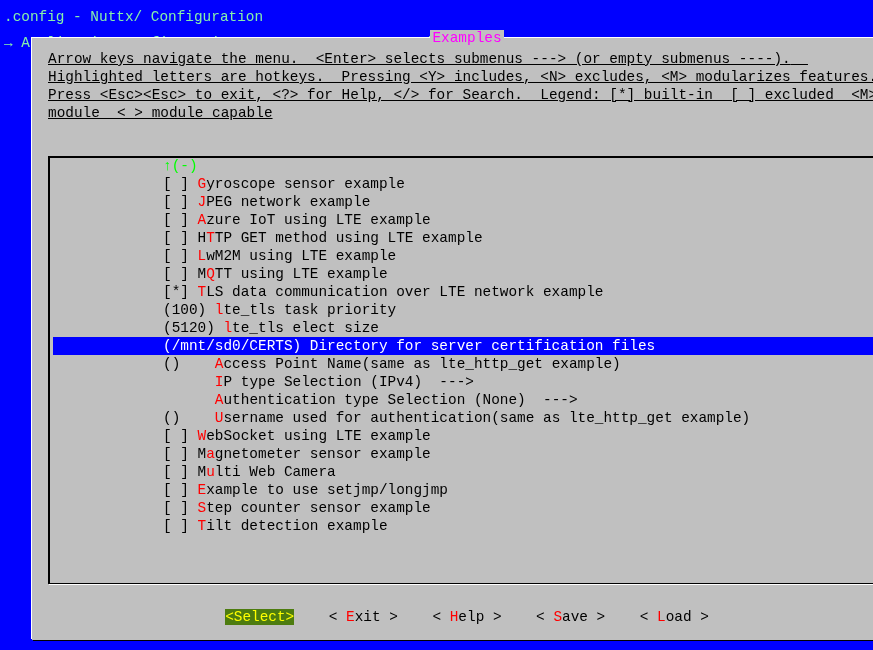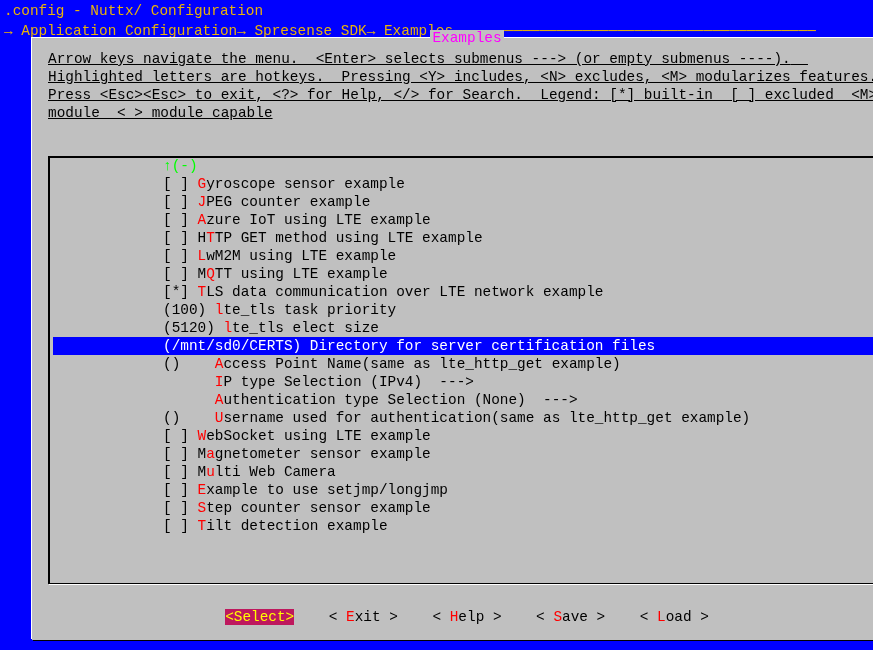--- a/index.html
+++ b/index.html
@@ -6,22 +6,22 @@
   html, body { width: 873px; height: 650px; overflow: hidden; }
   body {
     font-family: "Courier New", monospace;
     font-size: 14.4px;
     line-height: 18px;
     background: #0000ff;
     color: #000;
     letter-spacing: 0;
   }
   .header {
-    color: #eab308;
-    padding: 2px 4px 0 4px;
+    color: #86efac;
+    padding: 8px 4px 0 4px;
     white-space: pre;
   }
   .outer {
     position: absolute;
     left: 32px; top: 38px;
     width: 870px; height: 602px;
     background: #c0c0c0;
     box-shadow: 1px 1px 0 #000, -1px -1px 0 #fff;
     text-decoration: underline;
   }
@@ -64,41 +64,41 @@
   .row.selected { background: #0000ff; color: #fff; }
   .hotkey { color: #ff0000; }
   .row.selected .hotkey { color: #fff; }
   .buttons {
     position: absolute;
     bottom: 14px; left: 0; right: 0;
     text-align: center;
     white-space: pre;
   }
   .btn { display: inline; }
-  .btn-selected { background: #be185d; color: #ffff00; }
+  .btn-selected { background: #4d7c0f; color: #ffff00; }
   .btn .hotkey { color: #ff0000; }
   .btn-selected .hotkey { color: #ffff00; }
   .sep { display: inline; }
 </style>
 </head>
 <body>
 
 <div class="header">.config - Nuttx/ Configuration</div>
 <div class="header">→ Application Configuration→ Spresense SDK→ Examples ─────────────────────────────────────────</div>
 
 <div class="outer">
   <div class="title-centered"><span>Examples</span></div>
 
   <div class="help">Arrow keys navigate the menu.  &lt;Enter&gt; selects submenus ---&gt; (or empty submenus ----).  Highlighted letters are hotkeys.  Pressing &lt;Y&gt; includes, &lt;N&gt; excludes, &lt;M&gt; modularizes features.  Press &lt;Esc&gt;&lt;Esc&gt; to exit, &lt;?&gt; for Help, &lt;/&gt; for Search.  Legend: [*] built-in  [ ] excluded  &lt;M&gt; module  &lt; &gt; module capable</div>
 
   <div class="inner-wrap">
     <div class="list" id="menu-list">
         <div class="scroll-up">↑(-)</div>
         <div class="row"><span>[ ] </span><span class="hotkey">G</span><span>yroscope sensor example</span></div>
-        <div class="row"><span>[ ] </span><span class="hotkey">J</span><span>PEG counter example</span></div>
+        <div class="row"><span>[ ] </span><span class="hotkey">J</span><span>PEG network example</span></div>
         <div class="row"><span>[ ] </span><span class="hotkey">A</span><span>zure IoT using LTE example</span></div>
         <div class="row"><span>[ ] H</span><span class="hotkey">T</span><span>TP GET method using LTE example</span></div>
         <div class="row"><span>[ ] </span><span class="hotkey">L</span><span>wM2M using LTE example</span></div>
         <div class="row"><span>[ ] M</span><span class="hotkey">Q</span><span>TT using LTE example</span></div>
         <div class="row"><span>[*] </span><span class="hotkey">T</span><span>LS data communication over LTE network example</span></div>
         <div class="row"><span>(100) </span><span class="hotkey">l</span><span>te_tls task priority</span></div>
         <div class="row"><span>(5120) </span><span class="hotkey">l</span><span>te_tls elect size</span></div>
         <div class="row selected"><span>(/mnt/sd0/CERTS) </span><span class="hotkey">D</span><span>irectory for server certification files</span></div>
         <div class="row"><span>()    </span><span class="hotkey">A</span><span>ccess Point Name(same as lte_http_get example)</span></div>
         <div class="row"><span>      </span><span class="hotkey">I</span><span>P type Selection (IPv4)  ---&gt;</span></div>

